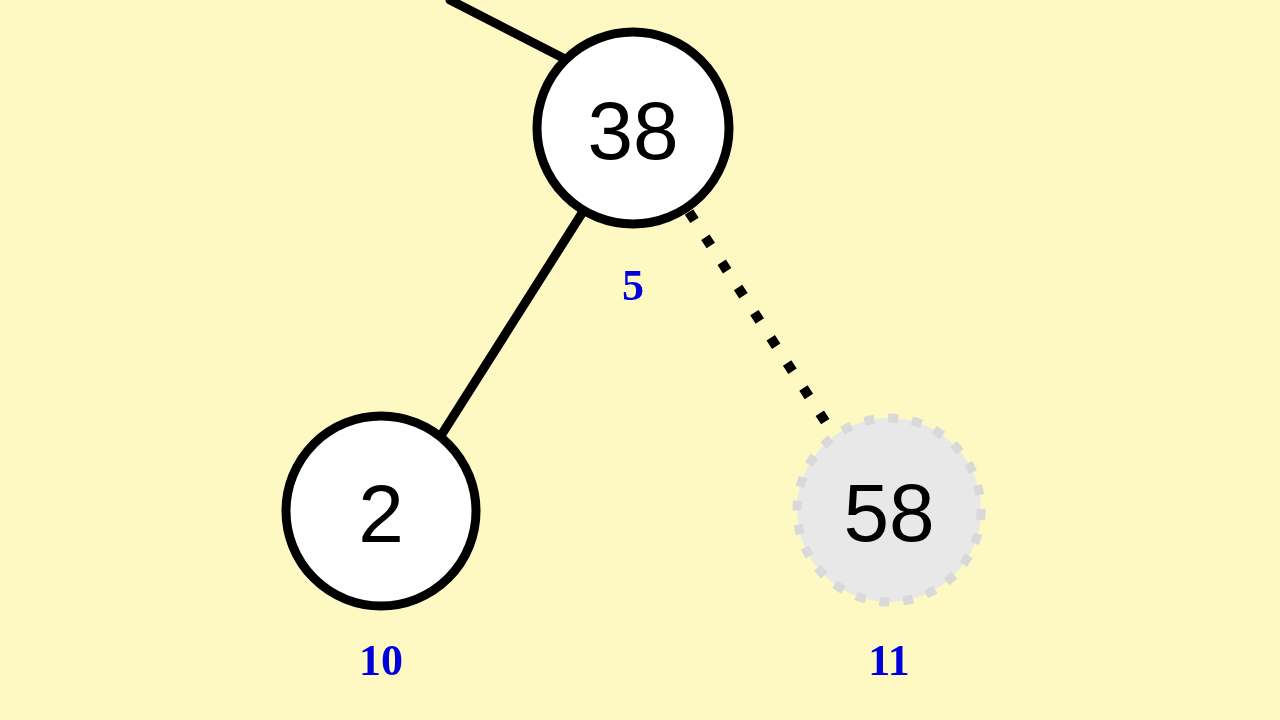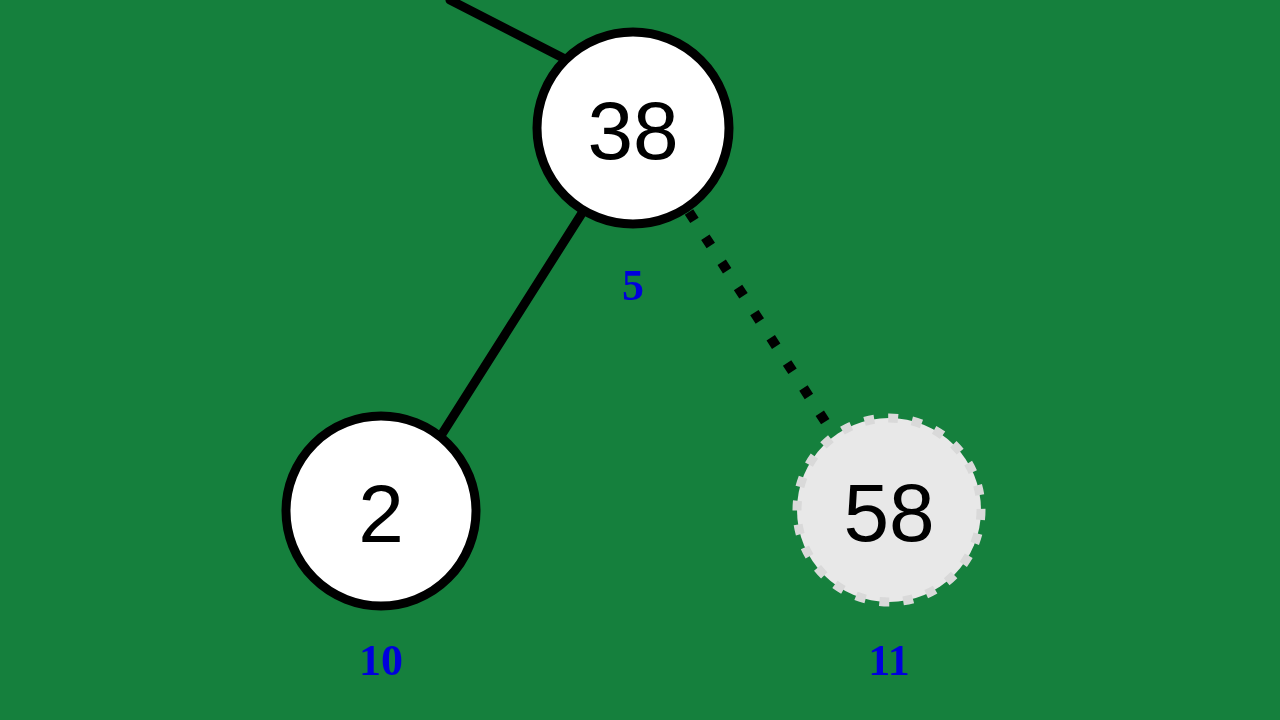--- a/index.html
+++ b/index.html
@@ -12,21 +12,21 @@
     width: 1280px;
     height: 720px;
     overflow: hidden;
     font-family: "Liberation Sans", sans-serif;
   }
 
   .canvas {
     position: relative;
     width: 1280px;
     height: 720px;
-    background: #15803d;
+    background: #fef9c3;
     text-decoration: underline;
   }
 
   .diagram-svg {
     position: absolute;
     top: 0;
     left: 0;
     width: 1280px;
     height: 720px;
   }

